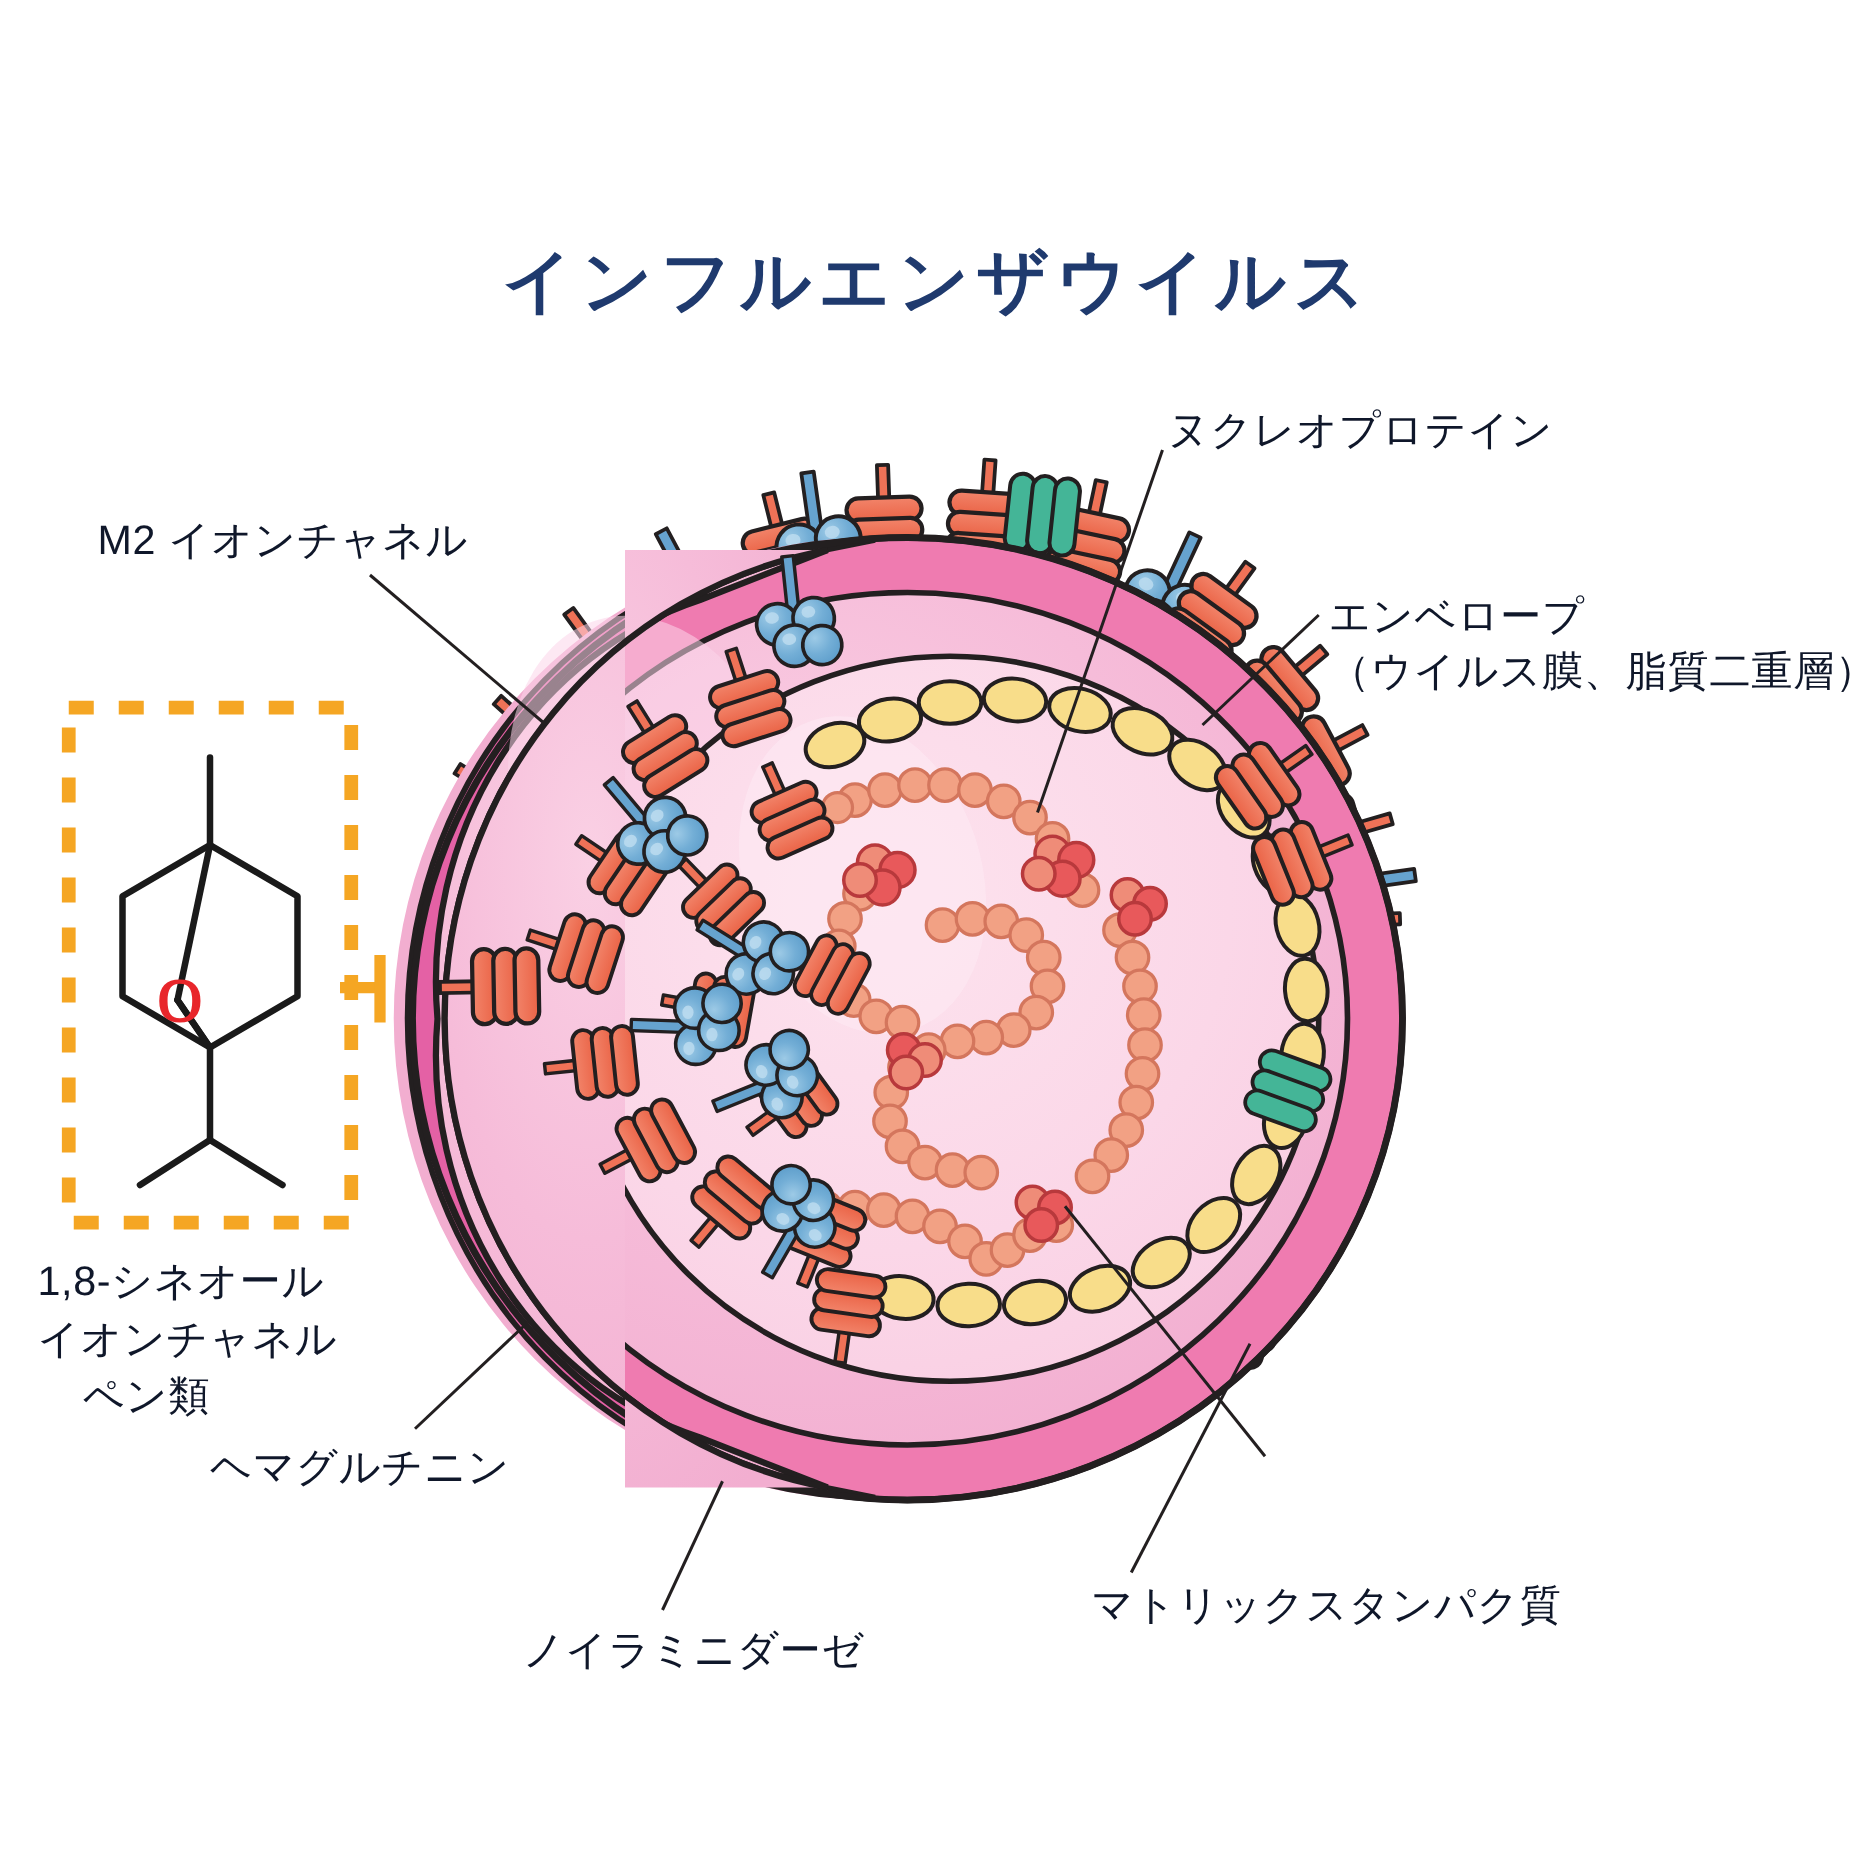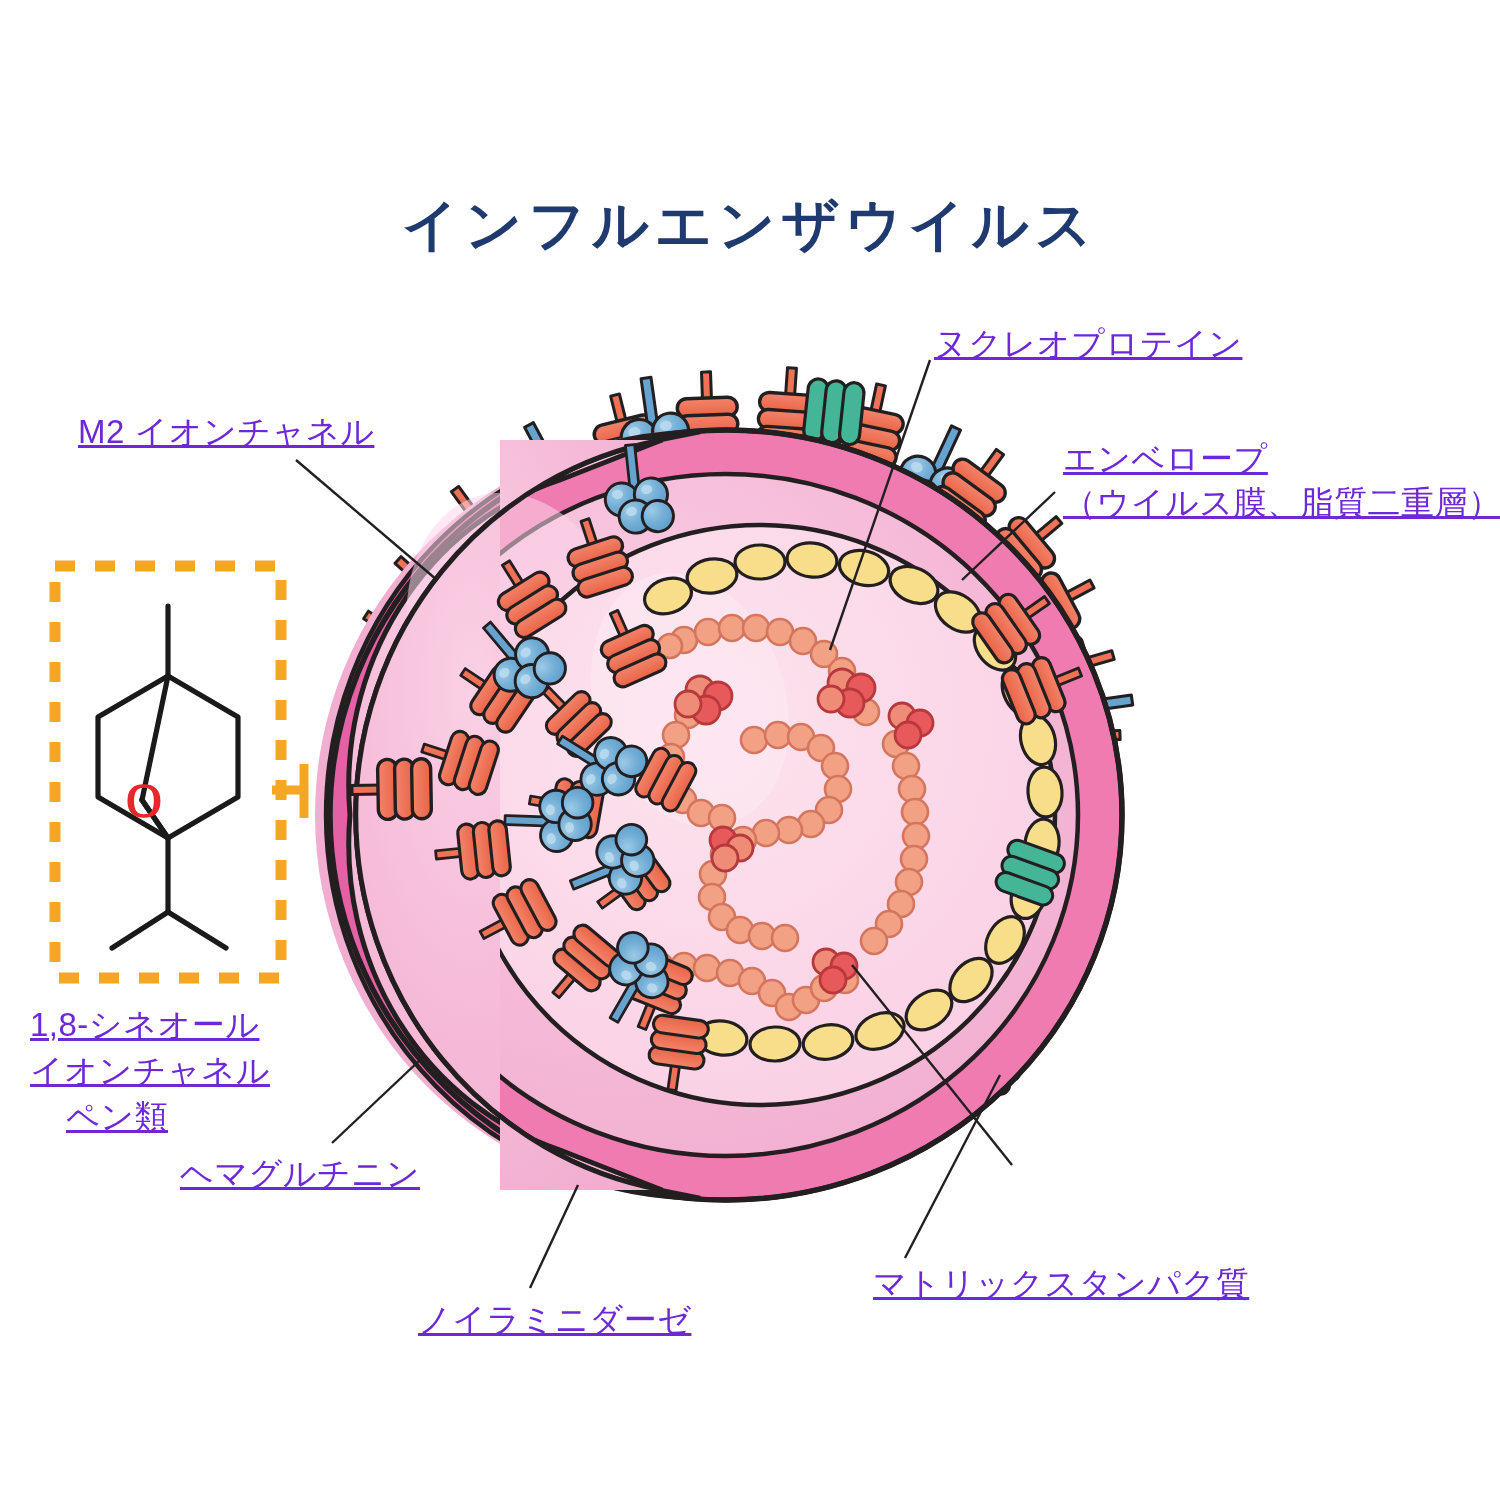--- a/index.html
+++ b/index.html
@@ -7,39 +7,38 @@
     width:1500px;height:1500px;
     background:#ffffff;
     font-family:"Liberation Sans","DejaVu Sans",sans-serif;
     overflow:hidden;
     position:relative;
   }
   #stage{position:absolute;inset:0;width:1500px;height:1500px;}
   svg.layer{position:absolute;left:0;top:0;width:1500px;height:1500px;}
   .lbl{
     position:absolute;
-    color:#6d28d9;
+    color:#0f172a;
     font-family:"Liberation Sans","DejaVu Sans",sans-serif;
     font-size:33px;
     line-height:44px;
     white-space:pre;
     letter-spacing:0.5px;
-    text-decoration:underline;
   }
   #title{
     position:absolute;
     left:0;top:188px;width:1500px;
     text-align:center;
     color:#1f3a6e;
     font-size:56px;
     font-weight:bold;
     letter-spacing:6px;
     font-family:"Liberation Sans","DejaVu Sans",sans-serif;
   }
-  .lbl.right{text-align:left;}
+  .lbl.right{text-align:left;margin-top:34px;}
   .lbl.lead{line-height:46px;}
 </style>
 </head>
 <body>
 
 <div id="stage">
 
   <div id="title">インフルエンザウイルス</div>
 
   <svg class="layer" viewBox="0 0 1500 1500">
@@ -402,19 +401,19 @@
   <div class="lbl" style="left:934px; top:322px;">ヌクレオプロテイン</div>
 
   <div class="lbl right" style="left:1063px; top:437px;">エンベロープ</div>
   <div class="lbl right" style="left:1063px; top:481px;">（ウイルス膜、脂質二重層）</div>
 
 
   <div class="lbl" style="left:418px; top:1298px;">ノイラミニダーゼ</div>
 
   <div class="lbl" style="left:873px; top:1262px;">マトリックスタンパク質</div>
 
-  <div class="lbl" style="left:168px; top:1152px;margin-left:12px;">ヘマグルチニン</div>
+  <div class="lbl" style="left:168px; top:1152px;">ヘマグルチニン</div>
 
   <div class="lbl lead" style="left:30px; top:1002px;text-align:center;">1,8-シネオール</div>
   <div class="lbl lead" style="left:30px; top:1048px;">イオンチャネル</div>
   <div class="lbl lead" style="left:30px; top:1094px;margin-left:36px;">ペン類</div>
 
 </div>
 
 </body></html>

